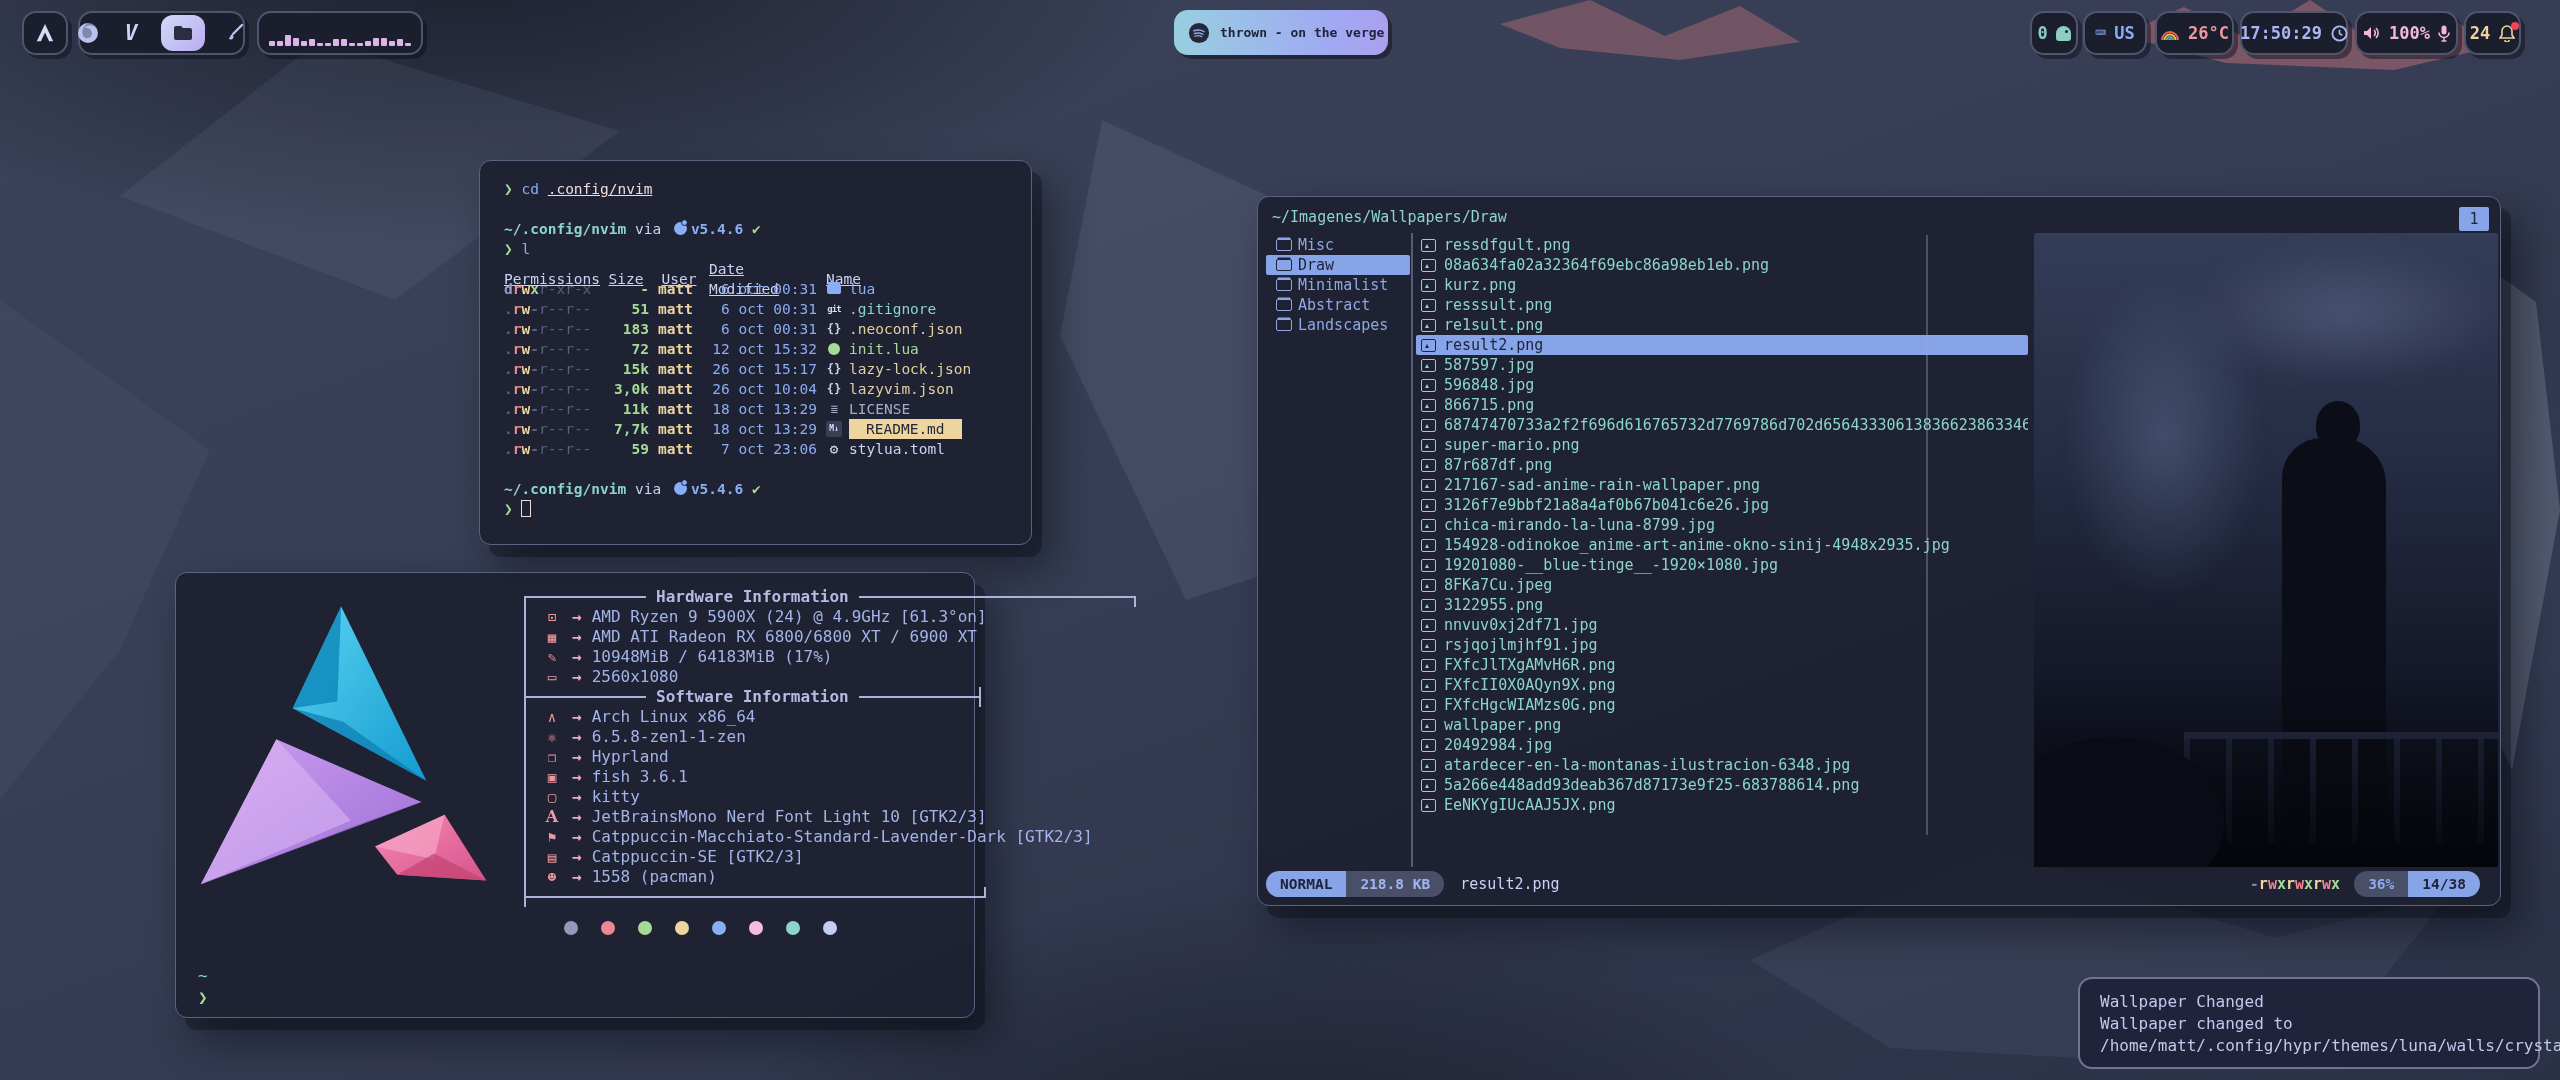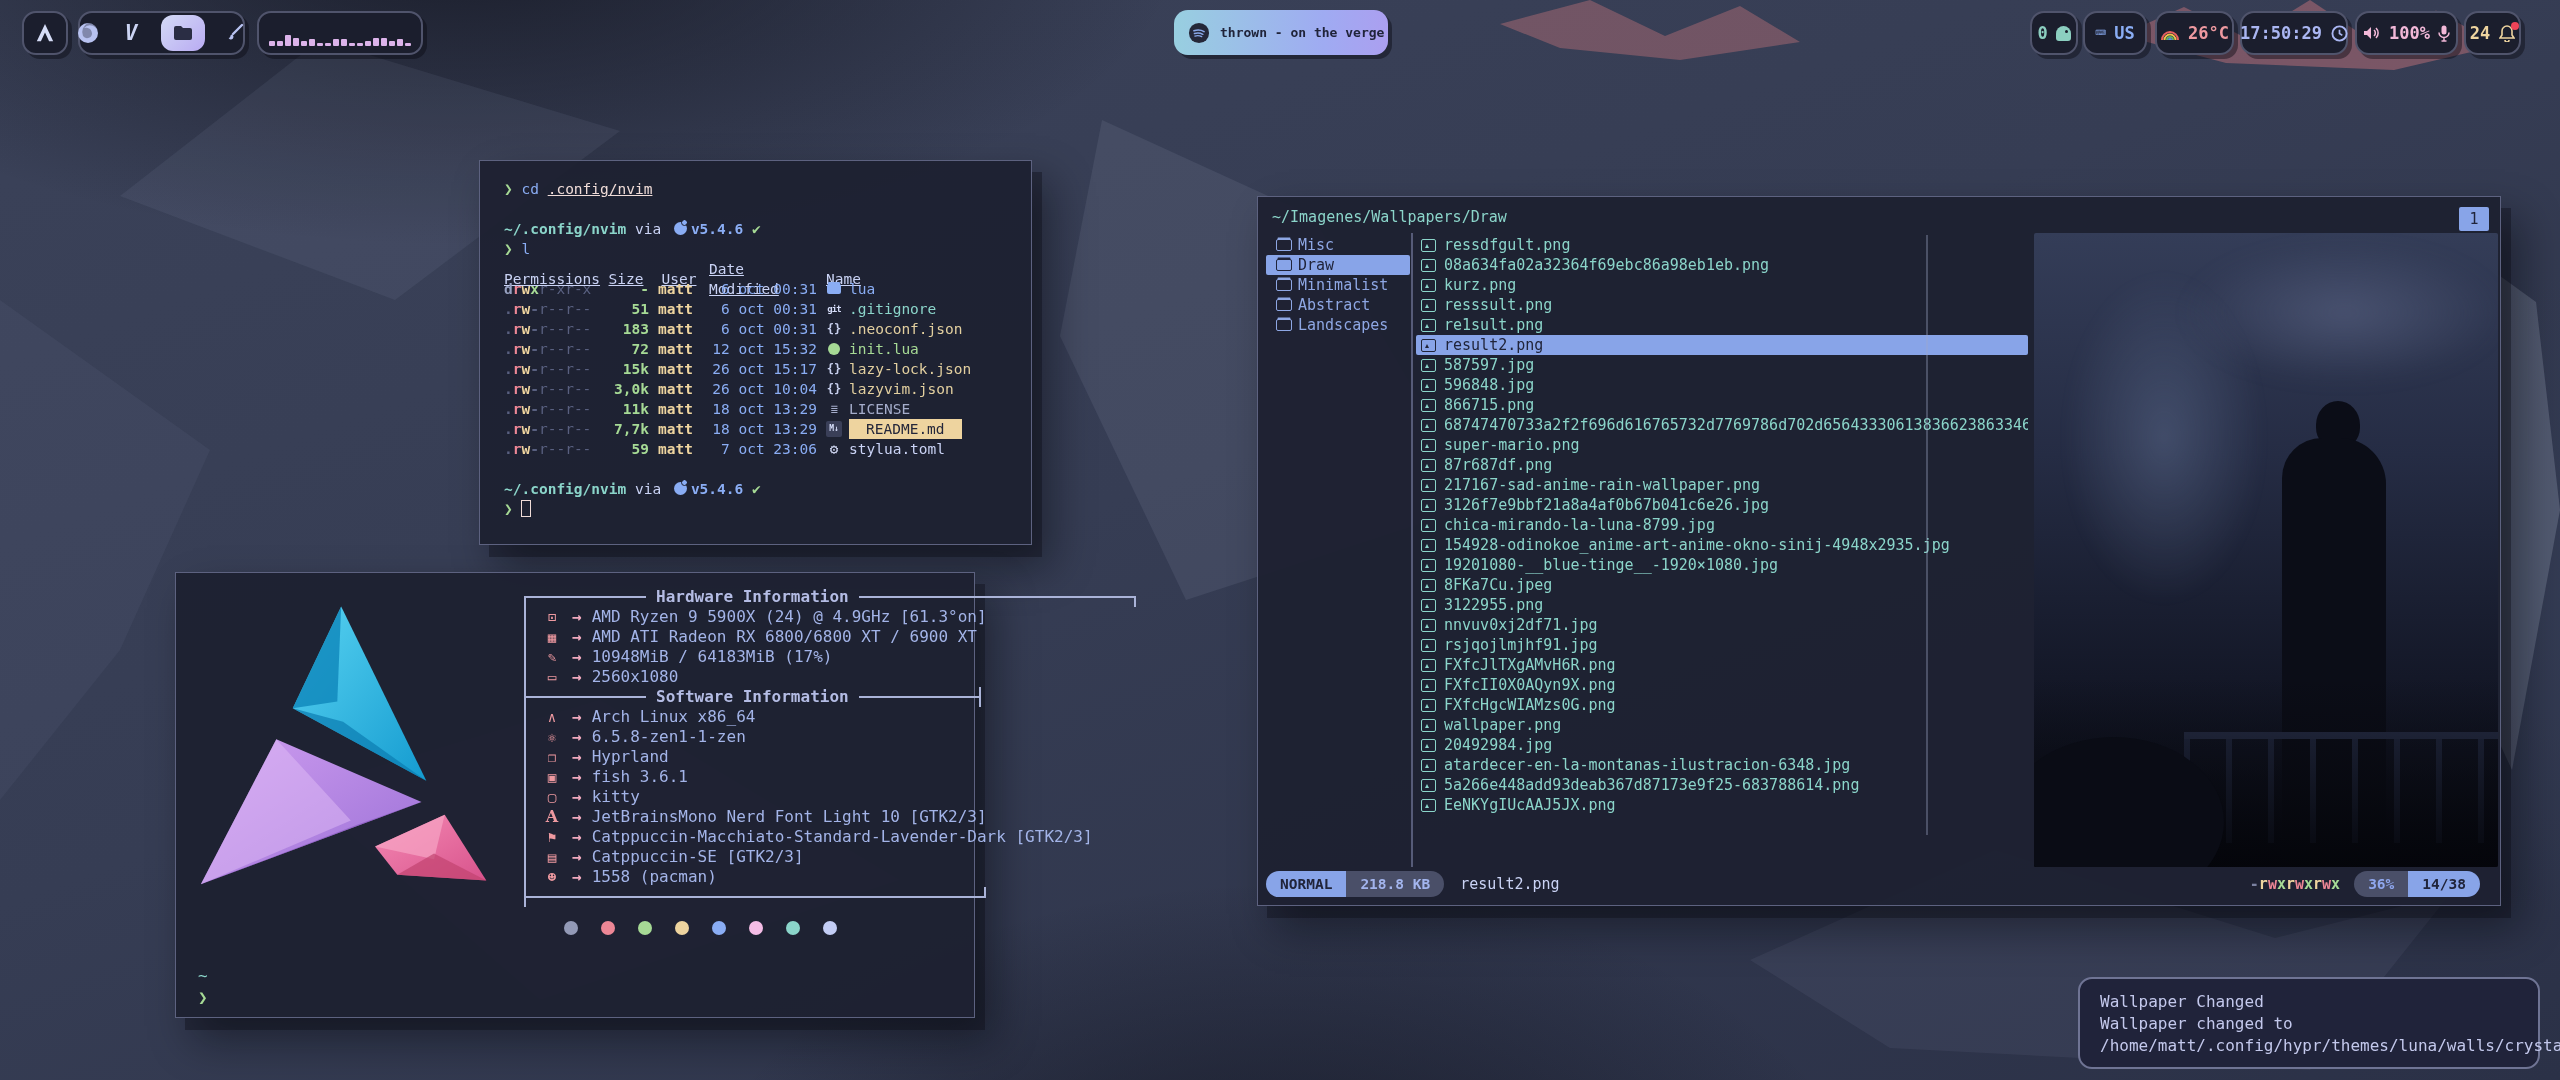--- a/index.html
+++ b/index.html
@@ -34,21 +34,21 @@
     background:linear-gradient(90deg,#98cfe0,#9fabf2 70%,#ab9ff0);display:flex;align-items:center;
     gap:10px;padding:0 14px;box-shadow:4px 4px 0 rgba(10,12,20,.45)}
   .media .txt{color:#20243a;font-weight:bold;font-size:13px;white-space:nowrap}
   .pacman{width:15px;height:15px;border-radius:50% 50% 3px 3px;background:#8ccfc0;position:relative}
   .pacman::after{content:"";position:absolute;right:3px;top:4px;width:3px;height:3px;border-radius:50%;background:#1b1e2d}
   .kbd{font-size:18px;line-height:1}
   .redot{position:absolute;top:-3px;right:-4px;width:8px;height:8px;border-radius:50%;background:#ef4458}
 
   
   .window{position:absolute;background:rgba(30,33,50,.97);border:1.5px solid var(--winborder);
-    border-radius:0;box-shadow:10px 12px 0 rgba(8,10,18,.35), 18px 22px 40px rgba(5,6,12,.45)}
+    border-radius:12px;box-shadow:10px 12px 0 rgba(8,10,18,.35), 18px 22px 40px rgba(5,6,12,.45)}
 
   
   .term{left:479px;top:160px;width:553px;height:385px;padding:18px 24px;font-size:14.5px;line-height:20px;color:var(--text)}
   .tline{height:20px;white-space:pre}
   .prompt{color:var(--green);font-weight:bold}
   .cmd{color:var(--blue)}
   .arg{color:#f0dcd8;text-decoration:underline}
   .ctx-path{color:var(--teal);font-weight:bold}
   .ctx-via{color:var(--text)}
   .luadot{display:inline-block;width:13px;height:13px;border-radius:50%;background:var(--blue);position:relative;vertical-align:-1px;margin:0 4px}

